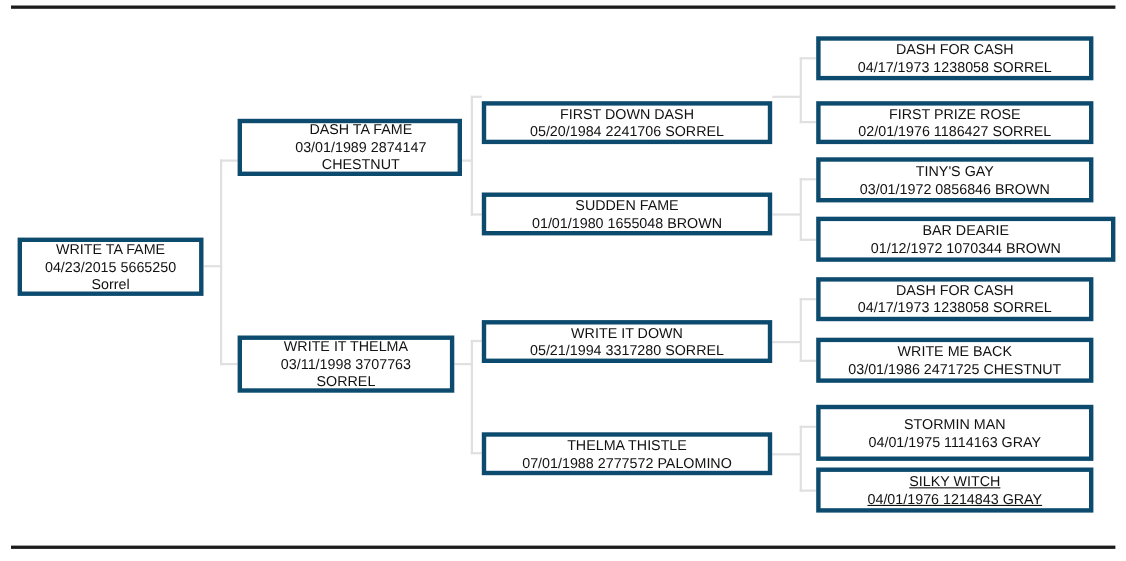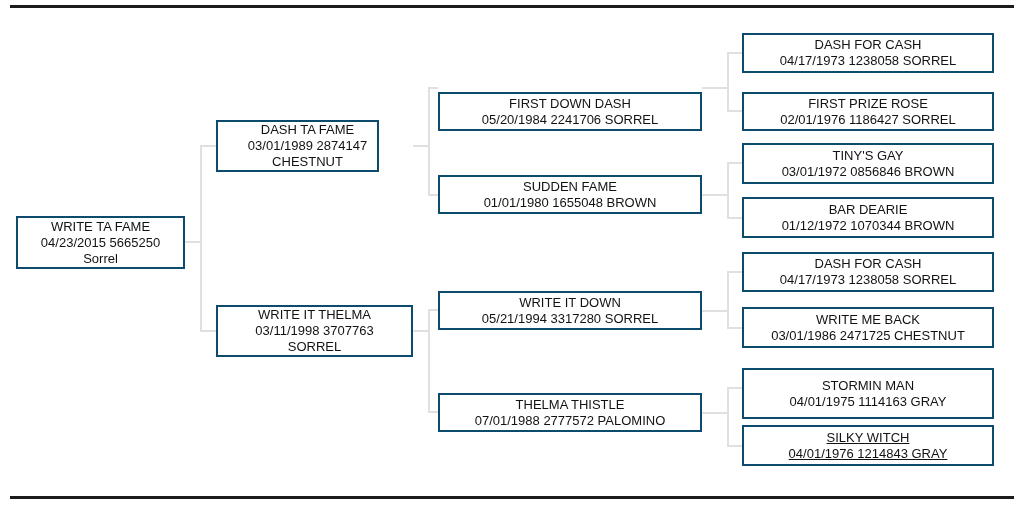--- a/index.html
+++ b/index.html
@@ -21,21 +21,21 @@
     width: 1004px;
     height: 3px;
     background: #1c1c1c;
   }
   .rule.top { top: 5px; }
   .rule.bottom { top: 496px; }
   .node {
     position: absolute;
     box-sizing: border-box;
     background: #ffffff;
-    border: 2px solid #0c4a6e;
+    border: 4px solid #0c4a6e;
     color: #121212;
     font-size: 13px;
     line-height: 16px;
     text-align: center;
     display: flex;
     flex-direction: column;
     justify-content: center;
     align-items: center;
     white-space: nowrap;
     z-index: 2;
@@ -53,21 +53,21 @@
 
   <div class="rule top"></div>
   <div class="rule bottom"></div>
 
   <div class="node" style="left:16px; top:216px; width:169px; height:53px;">
     <span>WRITE TA FAME</span>
     <span>04/23/2015 5665250</span>
     <span>Sorrel</span>
   </div>
 
-  <div class="node" style="left:216px; top:120px; width:163px; height:52px;padding-left:20px;">
+  <div class="node" style="left:216px; top:108px; width:204px; height:52px;padding-left:20px;">
     <span>DASH TA FAME</span>
     <span>03/01/1989 2874147</span>
     <span>CHESTNUT</span>
   </div>
   <div class="node" style="left:216px; top:305px; width:197px; height:52px;">
     <span>WRITE IT THELMA</span>
     <span>03/11/1998 3707763</span>
     <span>SORREL</span>
   </div>
 
@@ -93,21 +93,21 @@
     <span>04/17/1973 1238058 SORREL</span>
   </div>
   <div class="node" style="left:742px; top:92px; width:252px; height:39px;">
     <span>FIRST PRIZE ROSE</span>
     <span>02/01/1976 1186427 SORREL</span>
   </div>
   <div class="node" style="left:742px; top:143px; width:252px; height:41px;">
     <span>TINY'S GAY</span>
     <span>03/01/1972 0856846 BROWN</span>
   </div>
-  <div class="node" style="left:742px; top:197px; width:252px; height:41px;">
+  <div class="node" style="left:742px; top:197px; width:272px; height:41px;">
     <span>BAR DEARIE</span>
     <span>01/12/1972 1070344 BROWN</span>
   </div>
   <div class="node" style="left:742px; top:252px; width:252px; height:40px;">
     <span>DASH FOR CASH</span>
     <span>04/17/1973 1238058 SORREL</span>
   </div>
   <div class="node" style="left:742px; top:307px; width:252px; height:41px;">
     <span>WRITE ME BACK</span>
     <span>03/01/1986 2471725 CHESTNUT</span>

